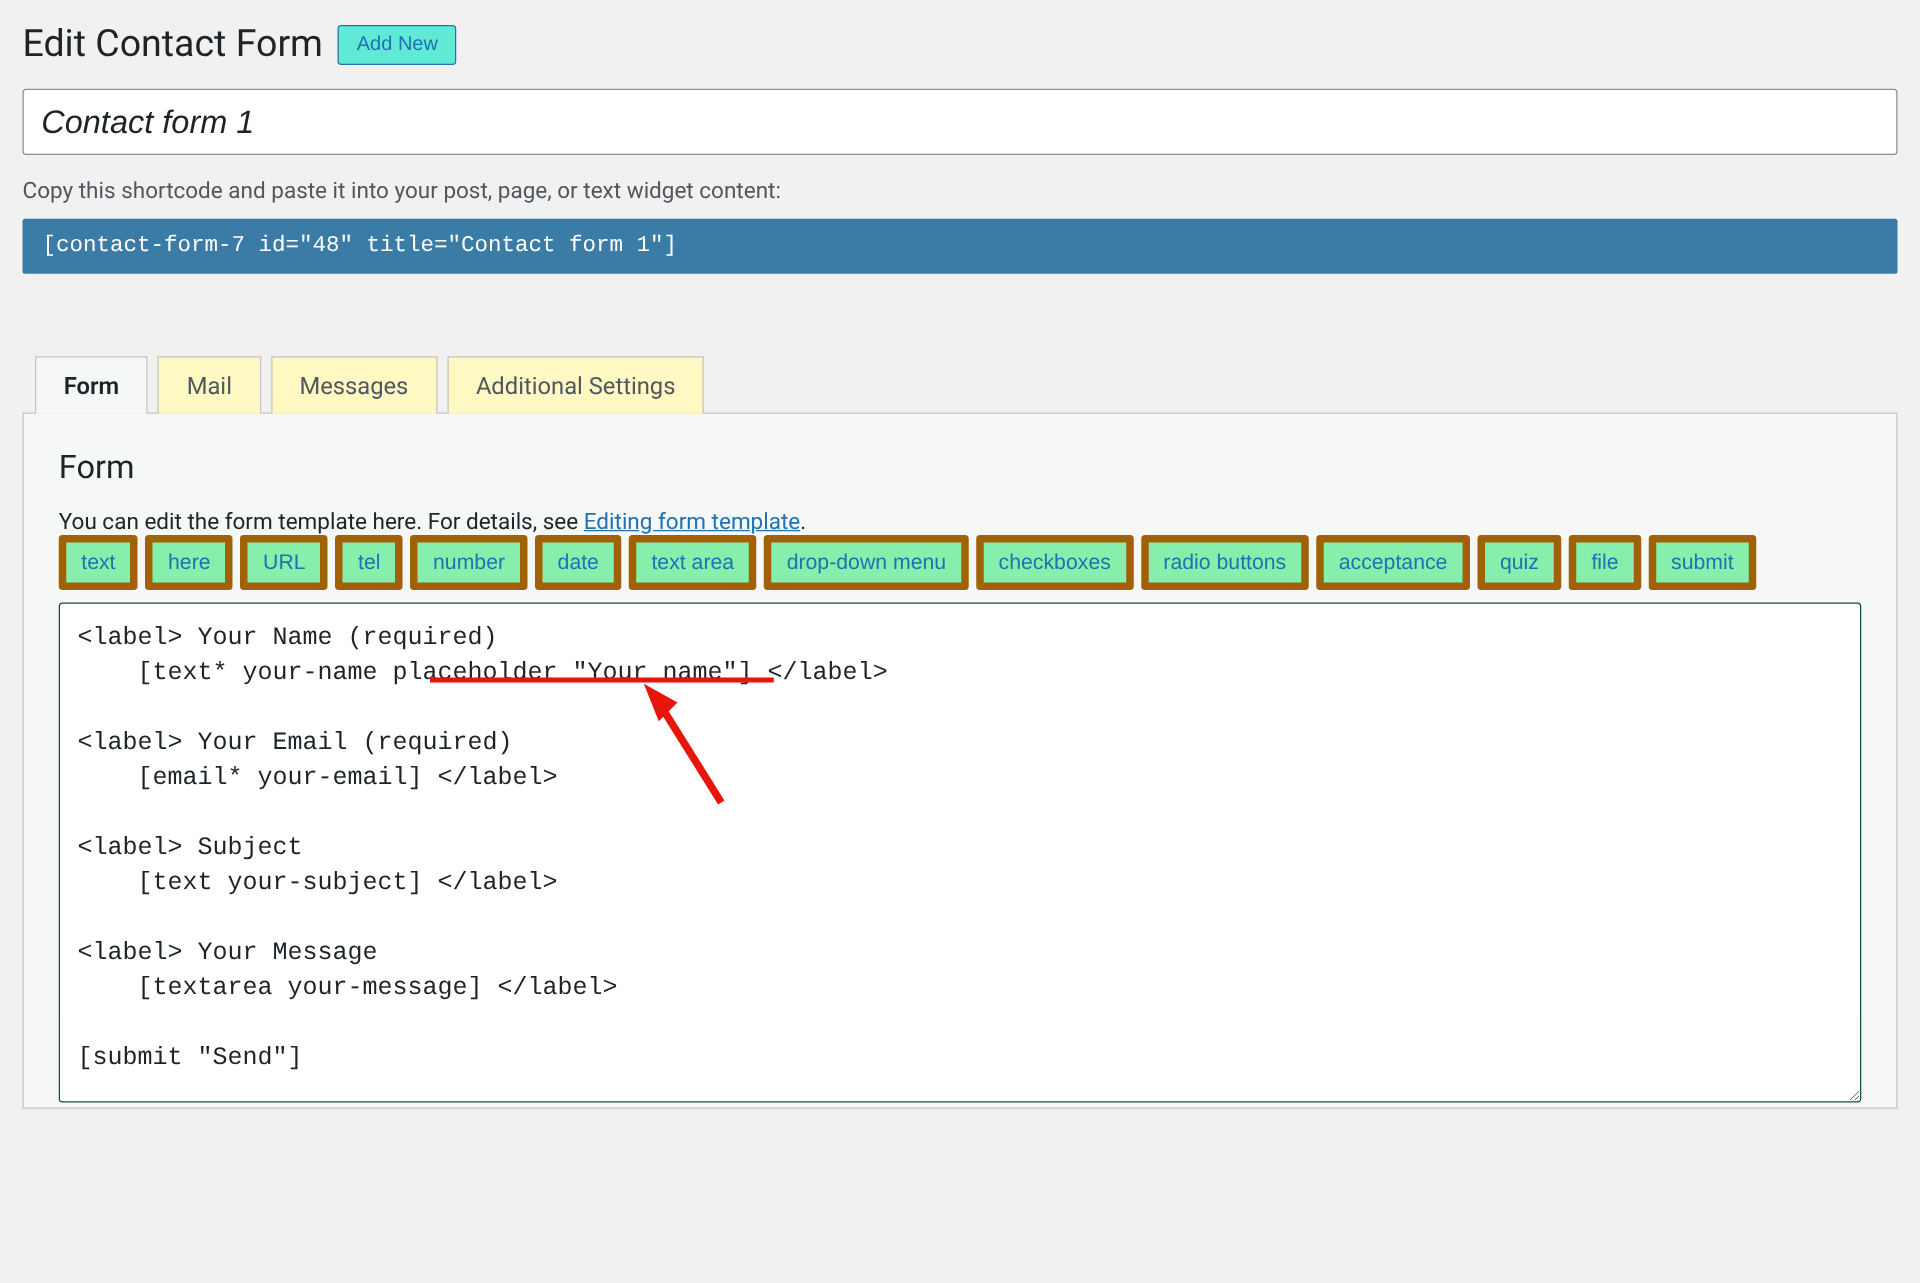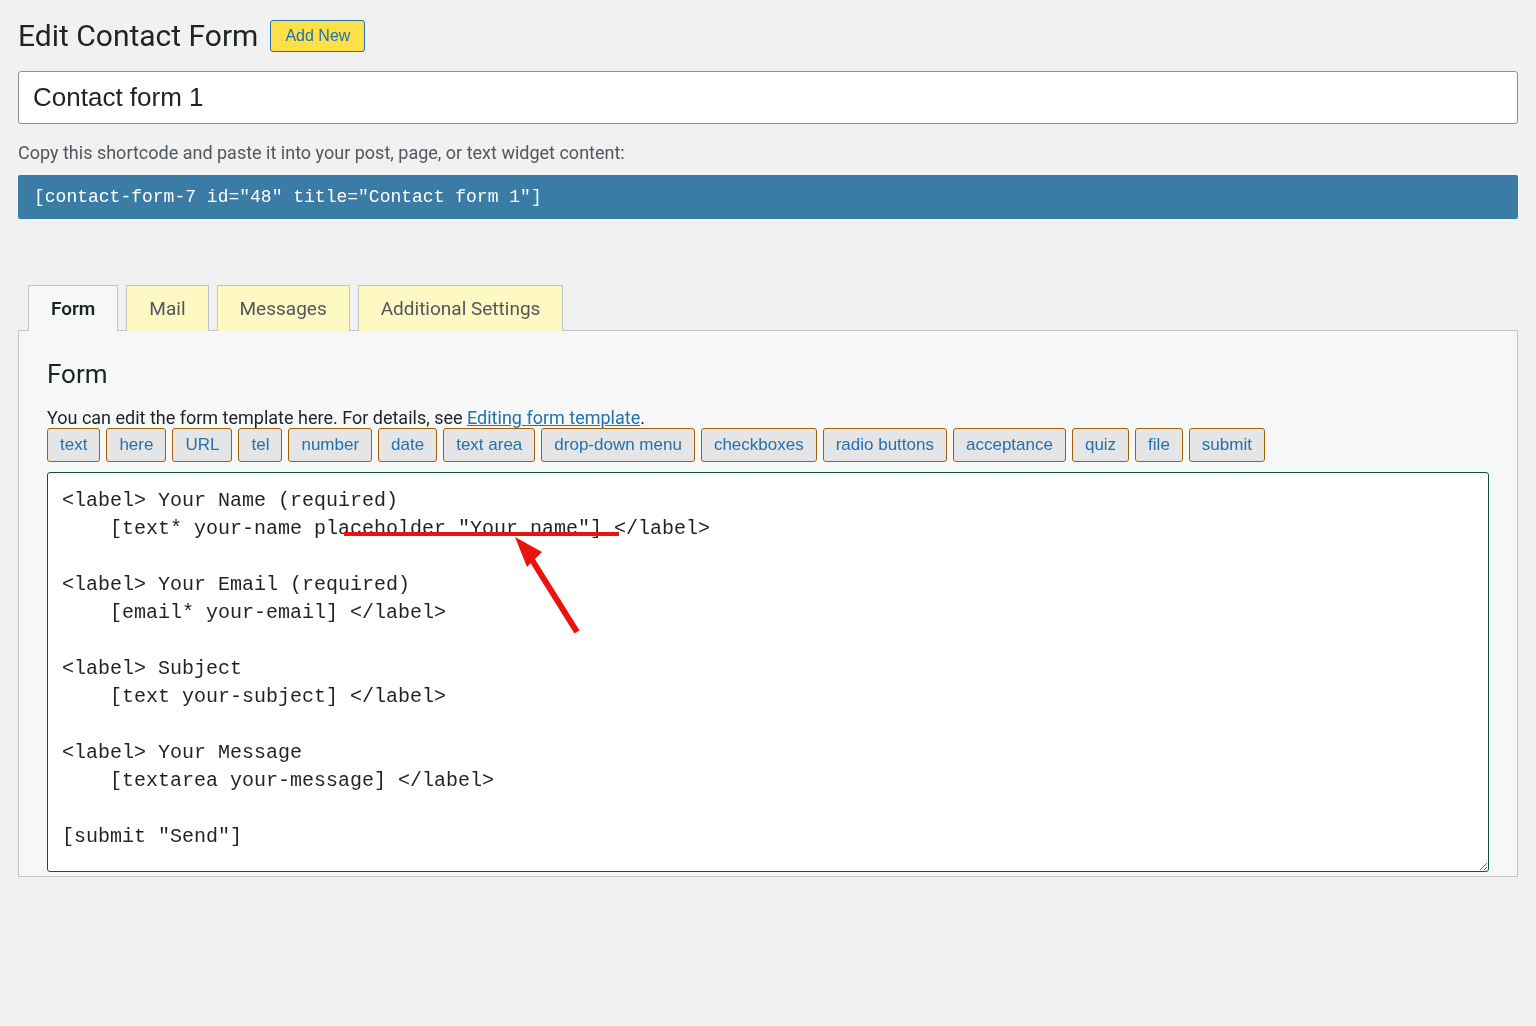--- a/index.html
+++ b/index.html
@@ -20,36 +20,37 @@
       margin-bottom: 18px;
     }
     .page-title {
       font-size: 30px;
       font-weight: 400;
       color: #1d2327;
     }
     .add-new-btn {
       border: 1px solid #2271b1;
       color: #2271b1;
-      background: #fde047;
+      background: #5eead4;
       padding: 6px 14px;
       font-size: 16px;
       font-weight: 500;
       border-radius: 3px;
       cursor: pointer;
     }
     .title-input {
       width: 100%;
       padding: 10px 14px;
       font-size: 26px;
       border: 1px solid #8c8f94;
       border-radius: 3px;
       background: #fff;
       color: #1d2327;
       margin-bottom: 18px;
+      font-style: italic;
     }
     .shortcode-label {
       font-size: 18px;
       color: #50575e;
       margin-bottom: 12px;
     }
     .shortcode-box {
       background: #3a7ca5;
       color: #fff;
       padding: 12px 16px;
@@ -99,23 +100,23 @@
       color: #2271b1;
       text-decoration: underline;
     }
     .tag-buttons {
       display: flex;
       flex-wrap: wrap;
       gap: 6px;
       margin-bottom: 10px;
     }
     .tag-btn {
-      border: 1px solid #a16207;
+      border: 6px solid #a16207;
       color: #2271b1;
-      background: #e5e5e5;
+      background: #86efac;
       padding: 6px 12px;
       font-size: 17px;
       border-radius: 3px;
       cursor: pointer;
     }
     .form-textarea-wrap {
       position: relative;
     }
     .form-textarea {
       width: 100%;

